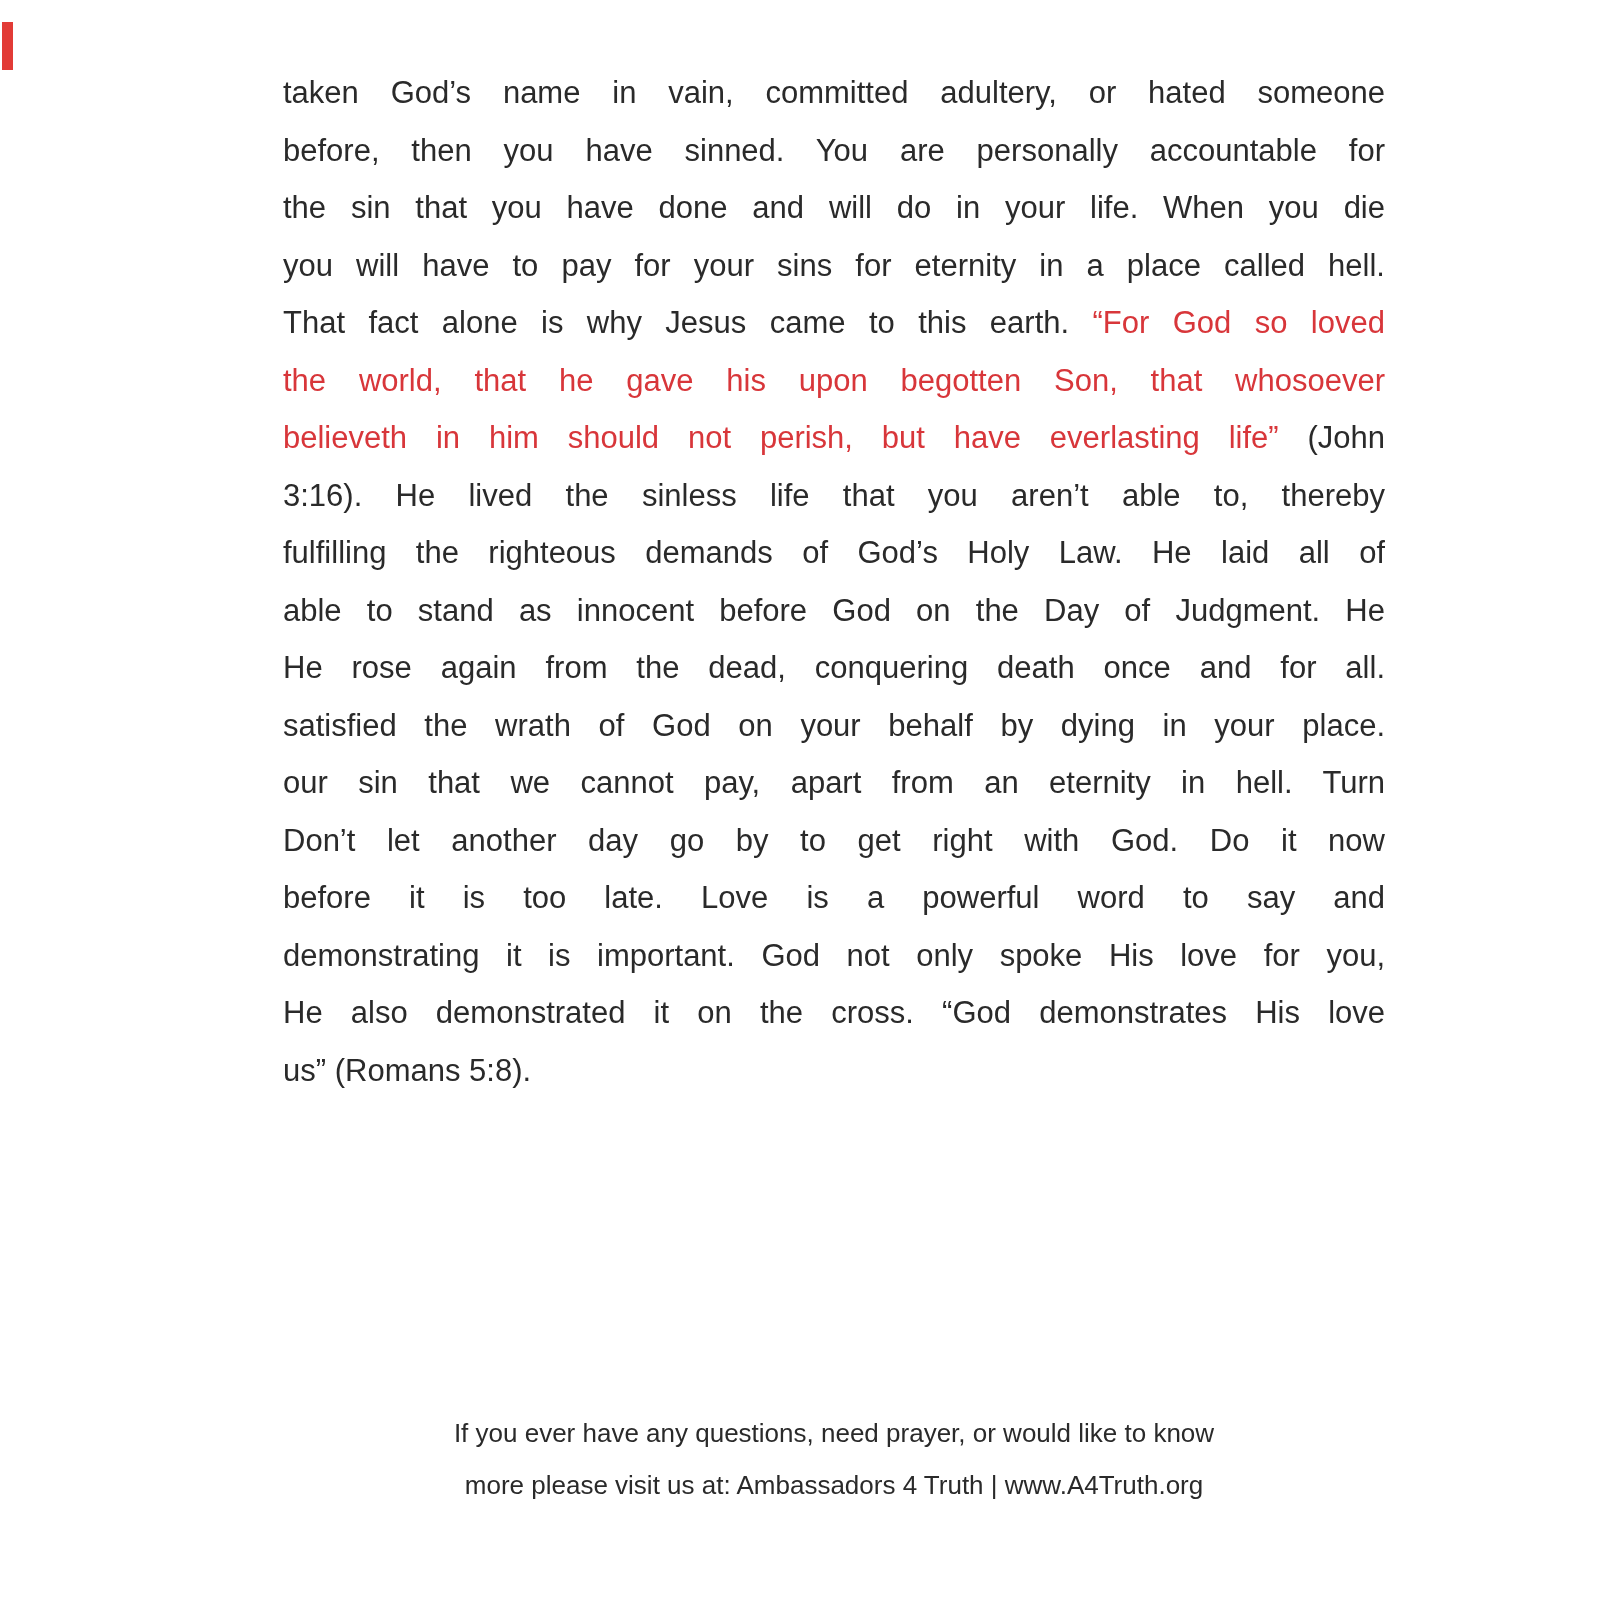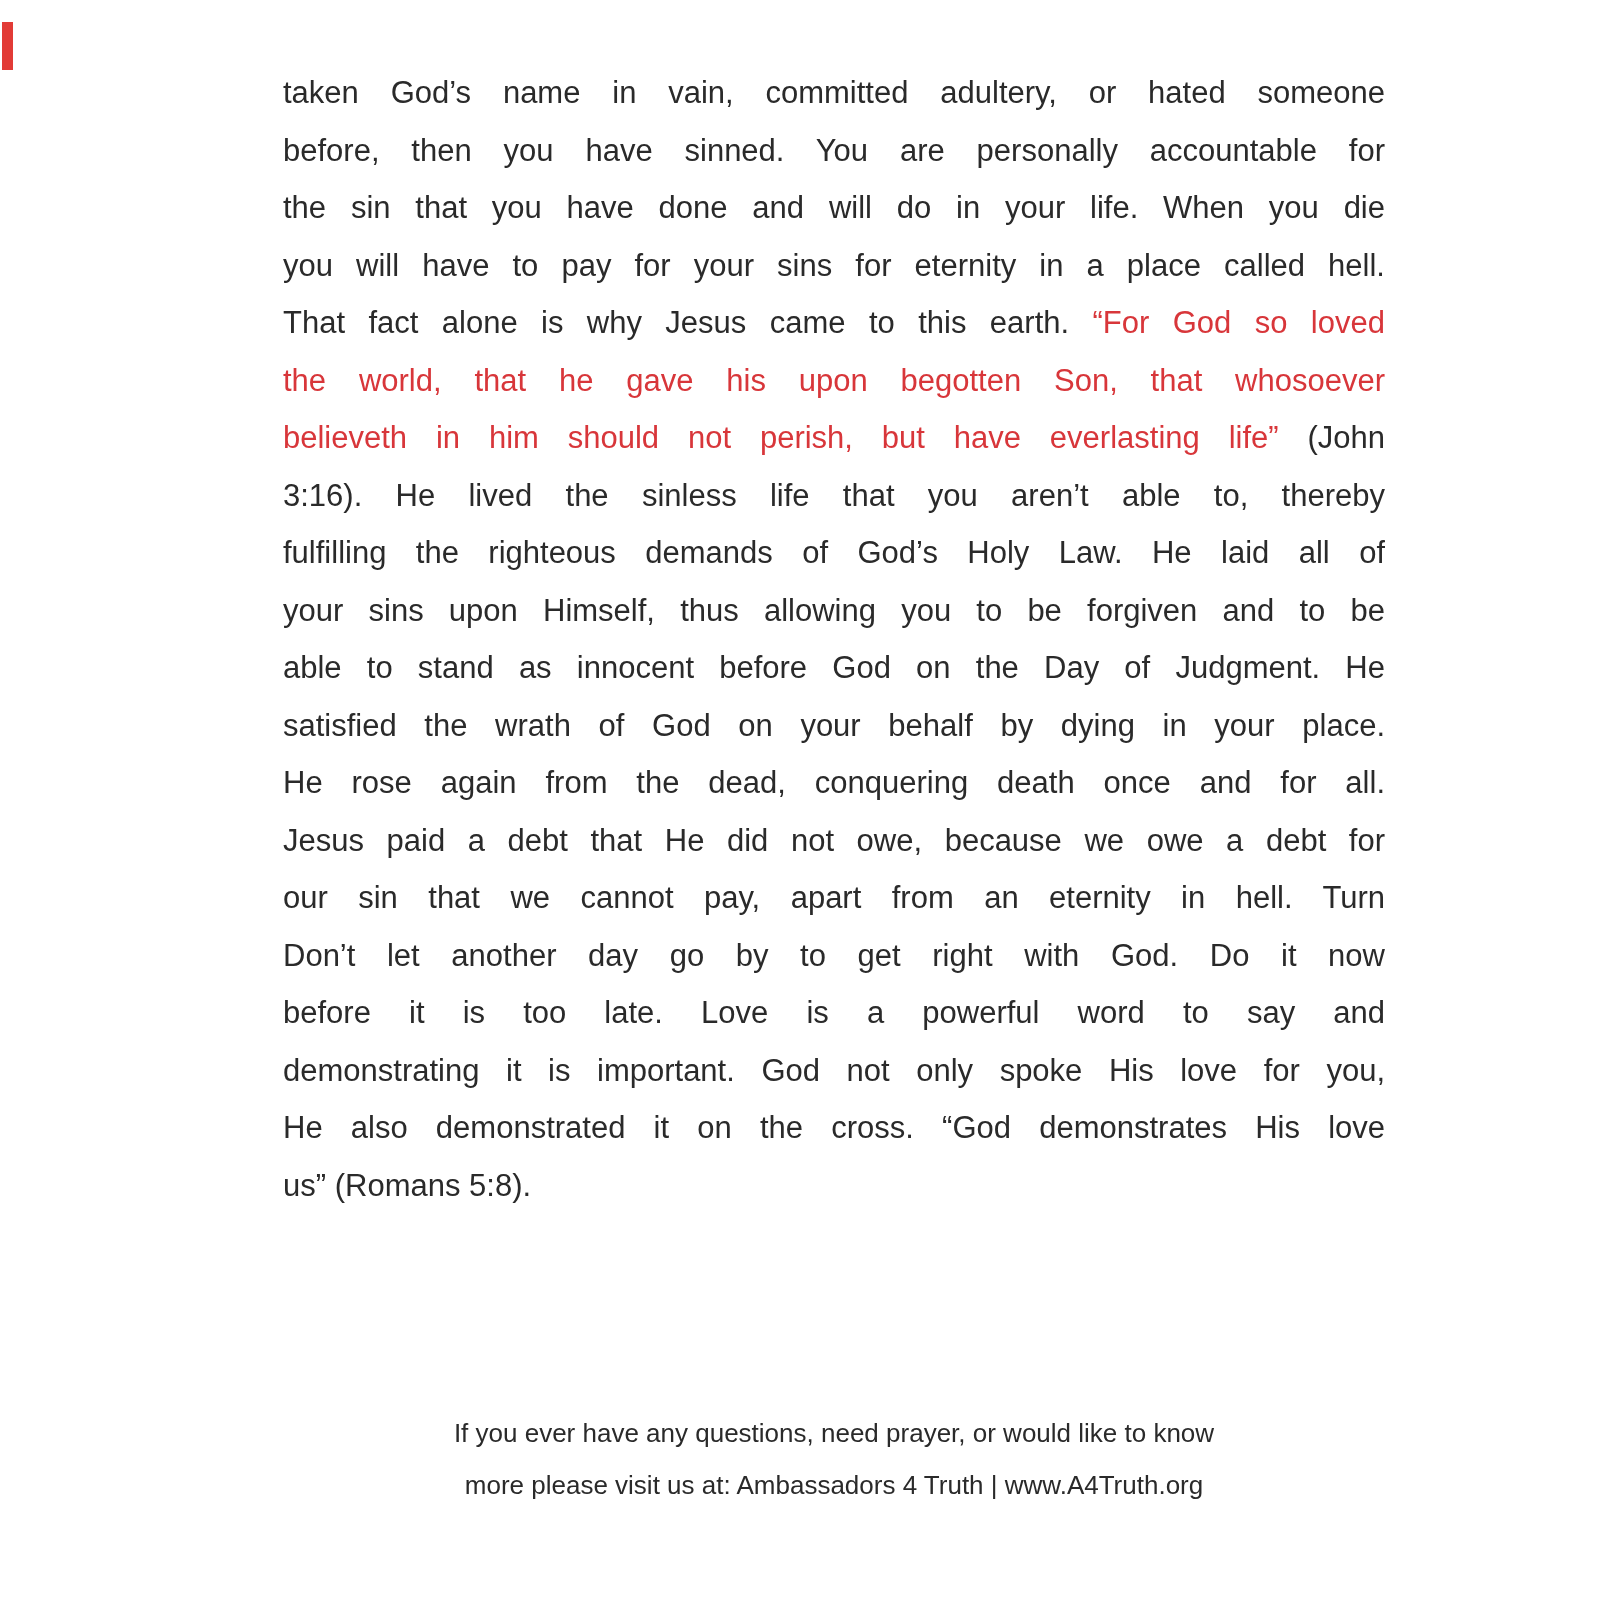--- a/index.html
+++ b/index.html
@@ -61,25 +61,23 @@
 
   <div class="line"><span>taken God’s name in vain, committed adultery, or hated someone</span></div>
       <div class="line"><span>before, then you have sinned. You are personally accountable for</span></div>
       <div class="line"><span>the sin that you have done and will do in your life. When you die</span></div>
       <div class="line"><span>you will have to pay for your sins for eternity in a place called hell.</span></div>
       <div class="line"><span>That fact alone is why Jesus came to this earth. </span><span class="red">“For God so loved</span></div>
       <div class="line"><span class="red">the world, that he gave his upon begotten Son, that whosoever</span></div>
       <div class="line"><span class="red">believeth in him should not perish, but have everlasting life”</span><span> (John</span></div>
       <div class="line"><span>3:16). He lived the sinless life that you aren’t able to, thereby</span></div>
       <div class="line"><span>fulfilling the righteous demands of God’s Holy Law. He laid all of</span></div>
-      <div class="line"><span>your sins upon Himself, thus allowing you to be forgiven and to be</span></div>
       <div class="line"><span>able to stand as innocent before God on the Day of Judgment. He</span></div>
+      <div class="line"><span>He rose again from the dead, conquering death once and for all.</span></div>
       <div class="line"><span>satisfied the wrath of God on your behalf by dying in your place.</span></div>
-      <div class="line"><span>He rose again from the dead, conquering death once and for all.</span></div>
-      <div class="line"><span>Jesus paid a debt that He did not owe, because we owe a debt for</span></div>
       <div class="line"><span>our sin that we cannot pay, apart from an eternity in hell. Turn</span></div>
       <div class="line"><span>Don’t let another day go by to get right with God. Do it now</span></div>
       <div class="line"><span>before it is too late. Love is a powerful word to say and</span></div>
       <div class="line"><span>demonstrating it is important. God not only spoke His love for you,</span></div>
       <div class="line"><span>He also demonstrated it on the cross. “God demonstrates His love</span></div>
       <div class="line no-just"><span>us” (Romans 5:8).</span></div>
     </div>
 
   <div class="footer">
     <div>If you ever have any questions, need prayer, or would like to know</div>

